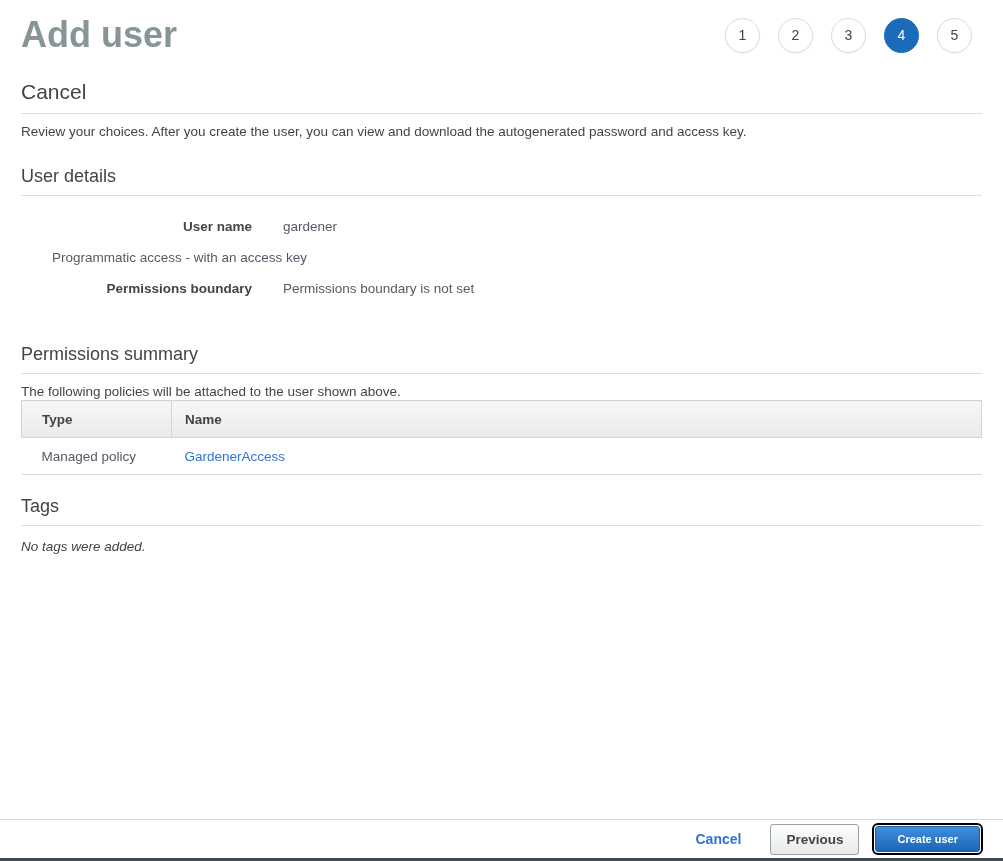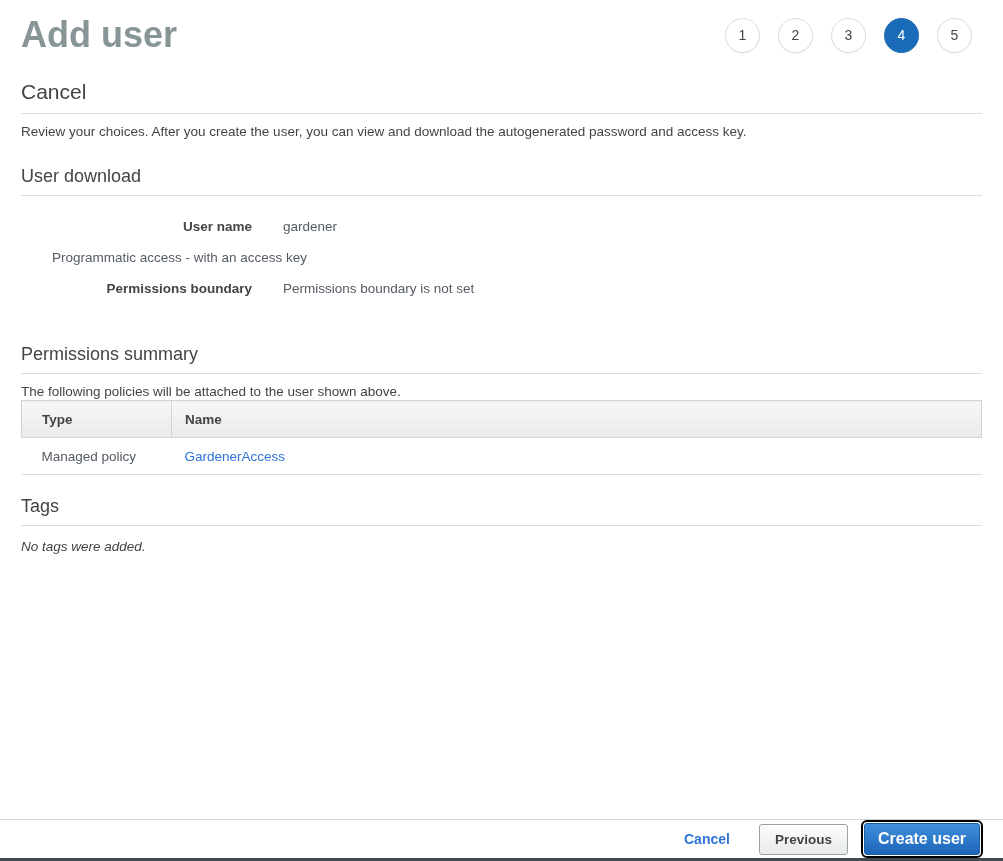--- a/index.html
+++ b/index.html
@@ -90,22 +90,22 @@
     padding: 7px 15px; cursor: pointer; margin-right: 13px;
   }
   .btn-primary-wrap {
     border: 2px solid #000000; border-radius: 6px;
     padding: 1px; background: #ffffff; display: inline-block;
   }
   .btn-primary {
     background: linear-gradient(#3f8fde, #1d64b8);
     border: 1px solid #1b5ea0; border-radius: 3px;
     font-family: "Liberation Sans", sans-serif;
-    font-size: 16px; font-weight: bold; color: #ffffff;
-    padding: 6px 13px; cursor: pointer; display: block;
+    font-size: 11px; font-weight: bold; color: #ffffff;
+    padding: 6px 21px; cursor: pointer; display: block;
   }
 </style>
 </head>
 <body>
 
 <div class="content">
 
   <div class="header-row">
     <div class="page-title">Add user</div>
     <div class="steps">
@@ -125,21 +125,21 @@
           <span>5</span>
         </div>
     </div>
   </div>
 
   <h1 class="h-review">Cancel</h1>
   <hr class="rule">
   <p class="para">Review your choices. After you create the user, you can view and download the autogenerated password and access key.</p>
 
   <div class="sec-userdetails">
-    <h2 class="h-section">User download</h2>
+    <h2 class="h-section">User details</h2>
     <hr class="rule">
     <div class="detail-rows">
       <div class="detail-row">
         <div class="detail-label">User name</div>
         <div class="detail-value">gardener</div>
       </div>
       <div class="detail-row">
         <div class="detail-value">Programmatic access - with an access key</div>
       </div>
       <div class="detail-row">

